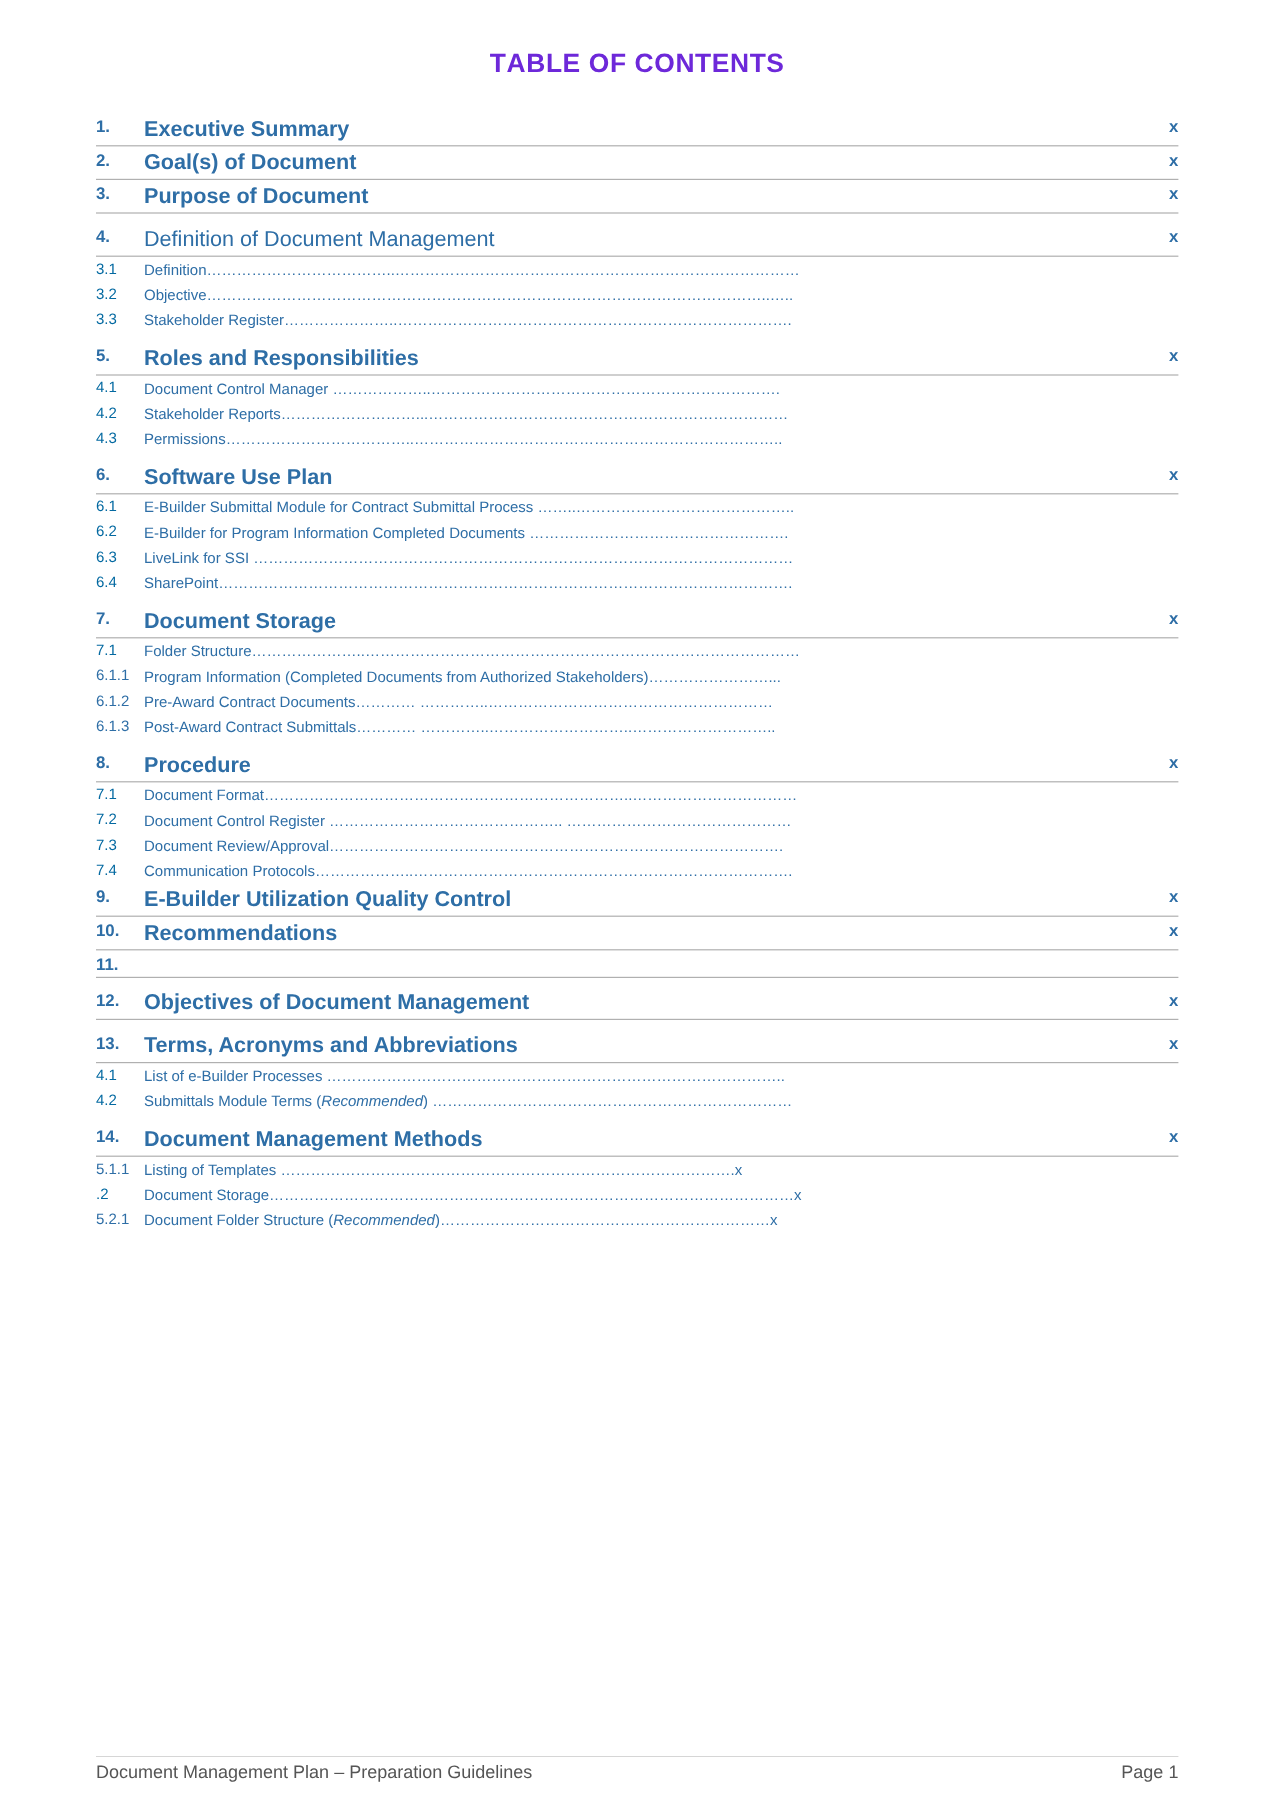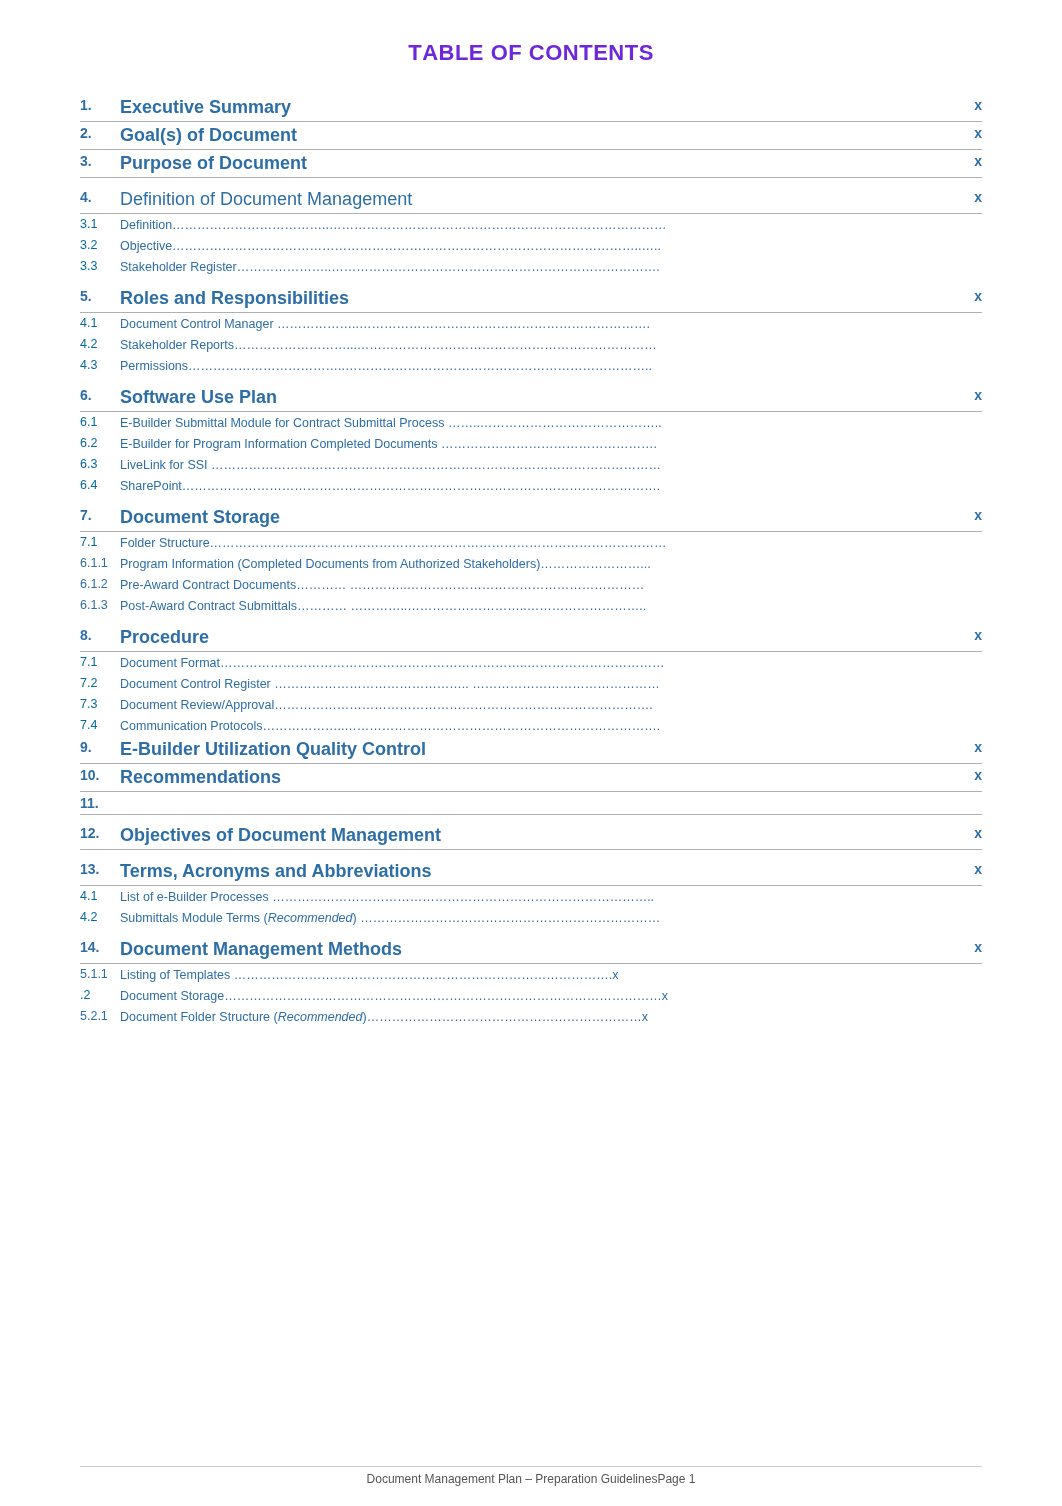--- a/index.html
+++ b/index.html
@@ -82,22 +82,22 @@
     }
     .spacer-row td {
       height: 8px;
     }
     .footer {
       position: fixed;
       bottom: 20px;
       left: 80px;
       right: 80px;
       display: flex;
-      justify-content: center;
-      font-size: 12px;
+      justify-content: space-between;
+      font-size: 15px;
       color: #555;
       border-top: 1px solid #ccc;
       padding-top: 5px;
     }
     .section-header-row {
       border-bottom: 1px solid #b0b0b0;
     }
     .section-header-row td {
       padding-bottom: 3px;
       padding-top: 10px;

